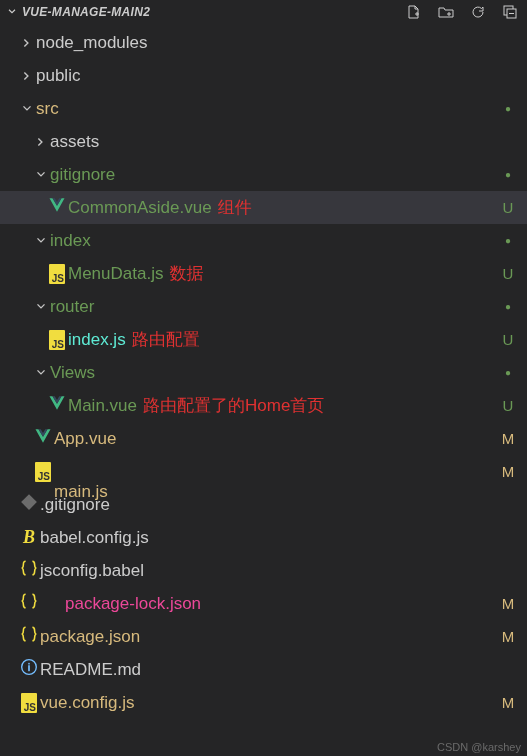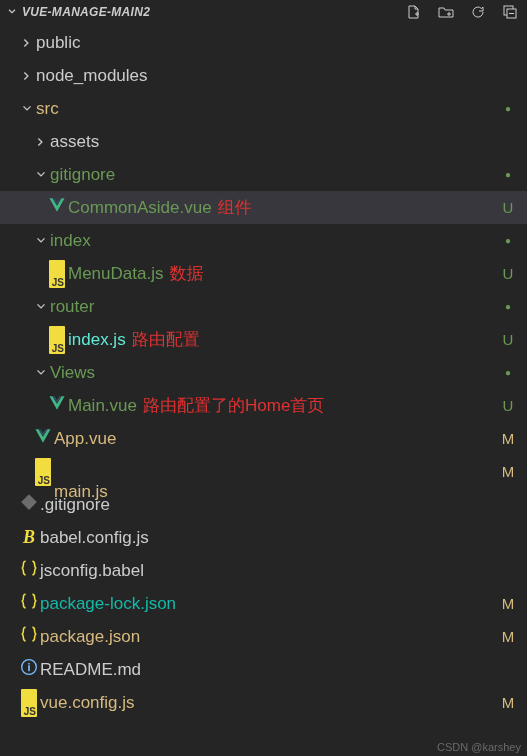--- a/index.html
+++ b/index.html
@@ -70,21 +70,21 @@
   }
   .watermark {
     position: absolute;
     right: 6px;
     bottom: 3px;
     font-size: 11px;
     color: #6a6a6a;
   }
   
   .ic-vue { color: #41b883; }
-  .ic-js { background:#f1dd3f; color:#333; font-size:10px; font-weight:bold; width:16px; height:28px; display:flex; align-items:flex-end; justify-content:flex-end; padding:0 1px 0 0; border-radius:1px;}
+  .ic-js { background:#f1dd3f; color:#333; font-size:10px; font-weight:bold; width:16px; height:20px; display:flex; align-items:flex-end; justify-content:flex-end; padding:0 1px 0 0; border-radius:1px;}
   .ic-json { color:#f1dd3f; }
   .ic-git { color:#6c6c6c; }
   .ic-babel { color:#f1dd3f; font-style:italic; font-family:serif; font-size:18px; font-weight:bold;}
   .ic-info { color:#75beff; }
 </style>
 </head>
 <body>
 
 <div class="header">
   <span class="chev">
@@ -122,31 +122,31 @@
 </div>
 
 <div class="tree" id="tree">
     <div class="row">
       <span class="indent" style="width: 18px;"></span>
       <span class="twisty">
         <svg viewBox="0 0 16 16" width="14" height="14">
           <path d="M5 4l4 4-4 4" stroke="currentColor" stroke-width="1.6" fill="none"></path>
         </svg>
       </span>
+      <span class="label folder">node_modules</span>
+      <span class="spacer"></span>
+    </div>
+    <div class="row">
+      <span class="indent" style="width: 18px;"></span>
+      <span class="twisty">
+        <svg viewBox="0 0 16 16" width="14" height="14">
+          <path d="M5 4l4 4-4 4" stroke="currentColor" stroke-width="1.6" fill="none"></path>
+        </svg>
+      </span>
       <span class="label folder">public</span>
-      <span class="spacer"></span>
-    </div>
-    <div class="row">
-      <span class="indent" style="width: 18px;"></span>
-      <span class="twisty">
-        <svg viewBox="0 0 16 16" width="14" height="14">
-          <path d="M5 4l4 4-4 4" stroke="currentColor" stroke-width="1.6" fill="none"></path>
-        </svg>
-      </span>
-      <span class="label folder">node_modules</span>
       <span class="spacer"></span>
     </div>
     <div class="row">
       <span class="indent" style="width: 18px;"></span>
       <span class="twisty">
         <svg viewBox="0 0 16 16" width="14" height="14">
           <path d="M4 5l4 4 4-4" stroke="currentColor" stroke-width="1.6" fill="none"></path>
         </svg>
       </span>
       <span class="label folder" style="color: rgb(215, 186, 125);">src</span>
@@ -302,21 +302,21 @@
       <span class="label">jsconfig.babel</span>
       <span class="spacer"></span>
     </div>
     <div class="row">
       <span class="indent" style="width: 18px;"></span>
       <span class="ficon">
         <span class="ic-json"><svg viewBox="0 0 16 16" width="16" height="16">
             <path d="M5 2c-2 0-2 2-2 3s0 2-1 3c1 1 1 2 1 3s0 3 2 3M11 2c2 0 2 2 2 3s0 2 1 3c-1 1-1 2-1 3s0 3-2 3" stroke="currentColor" stroke-width="1.4" fill="none"></path>
           </svg></span>
       </span>
-      <span class="label" style="color: #14b8a6;">package-lock.json</span>
+      <span class="label" style="color: #ec4899; margin-left: 25px;">package-lock.json</span>
       <span class="spacer"></span>
       <span class="status m">M</span>
     </div>
     <div class="row">
       <span class="indent" style="width: 18px;"></span>
       <span class="ficon">
         <span class="ic-json"><svg viewBox="0 0 16 16" width="16" height="16">
             <path d="M5 2c-2 0-2 2-2 3s0 2-1 3c1 1 1 2 1 3s0 3 2 3M11 2c2 0 2 2 2 3s0 2 1 3c-1 1-1 2-1 3s0 3-2 3" stroke="currentColor" stroke-width="1.4" fill="none"></path>
           </svg></span>
       </span>

